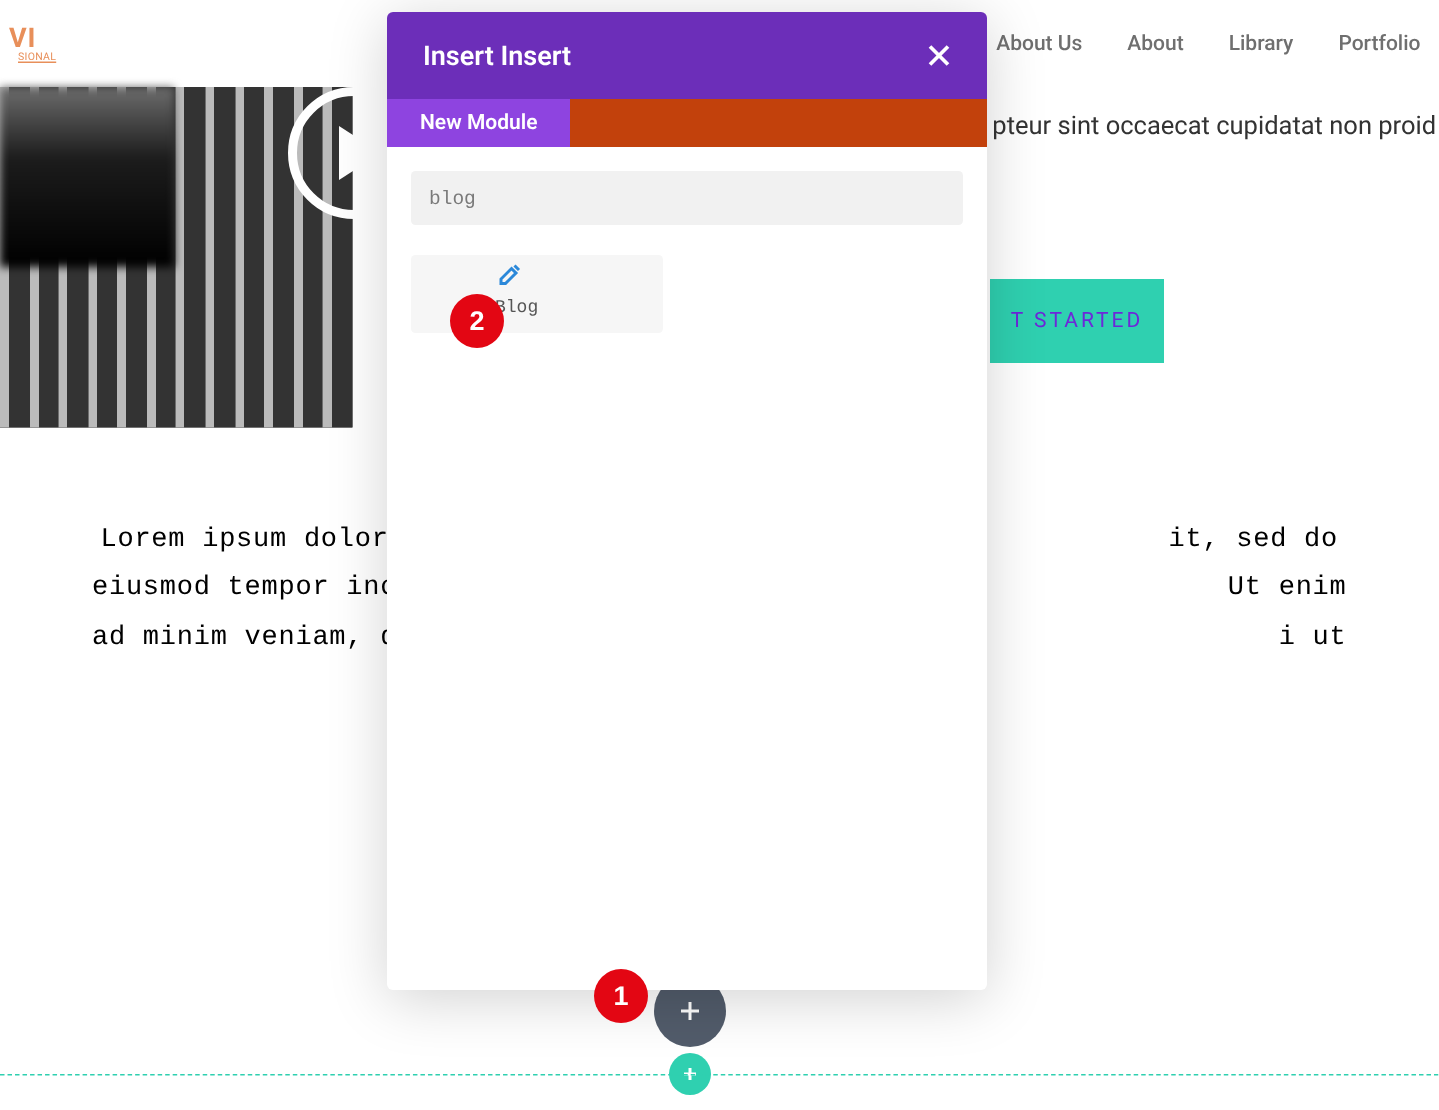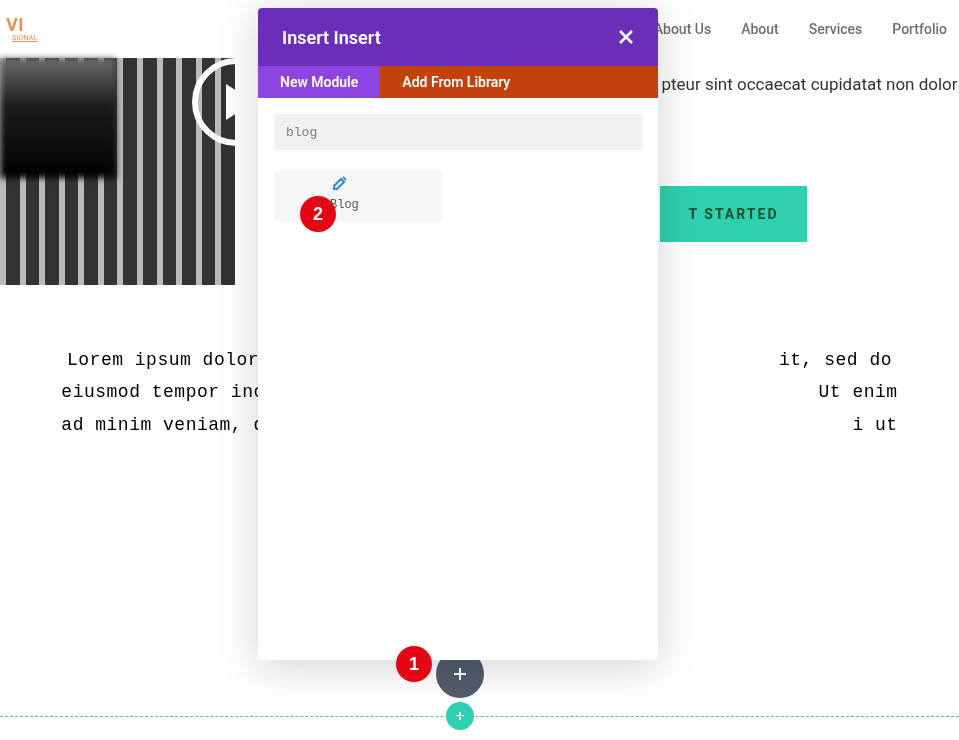--- a/index.html
+++ b/index.html
@@ -13,21 +13,21 @@
     .nav-link { cursor: pointer; }
 
     
     .hero-stripes { position: absolute; top: 58px; left: 0; width: 235px; height: 227px; background: #111; display: flex; overflow:hidden;}
     .stripe { flex:1; background: linear-gradient(to right, #bbb 0%, #bbb 30%, #333 30%, #333 100%); }
     .hero-blur-left { position:absolute; top:58px; left:0; width:116px; height:120px; background: linear-gradient(to bottom,#6d6d6d,#1c1c1c 40%,#000 100%); filter:blur(3px); }
     .play-button { position: absolute; top: 58px; left: 192px; width: 88px; height: 88px; border: 6px solid #fff; border-radius: 50%; display:flex; align-items:center; justify-content:center; }
     .play-triangle { width:0; height:0; border-left:28px solid #fff; border-top:18px solid transparent; border-bottom:18px solid transparent; margin-left:8px;}
 
     .hero-text { position: absolute; top: 70px; left: 660px; right: 0; color: #333; font-size: 17px; line-height: 1.7; text-align:center;}
-    .cta-button { position:absolute; top:186px; left:660px; width:147px; height:56px; background:#2fd0b0; color:#14532d; display:flex; align-items:center; justify-content:center; font-size:14px; font-weight:700; letter-spacing:2px; cursor:pointer;}
+    .cta-button { position:absolute; top:186px; left:660px; width:116px; height:56px; background:#2fd0b0; color:#6d28d9; display:flex; align-items:center; justify-content:center; font-size:14px; font-weight:400; letter-spacing:2px; cursor:pointer;}
 
     .lorem { position:absolute; top:344px; left:58px; right:58px; font-family: "Courier New", monospace; font-size:18px; line-height:1.8; text-align:center; color:#000; letter-spacing:0.5px;}
 
     
     .modal { position:absolute; top:8px; left:258px; width:400px; height:652px; background:#fff; border-radius:4px; box-shadow: 0 6px 40px rgba(0,0,0,0.18); z-index:10; overflow:hidden;}
     .modal-header { height:58px; background:#6c2eb9; display:flex; align-items:center; padding:0 24px; color:#fff; }
     .modal-title { font-size:18px; font-weight:600; }
     .modal-close { margin-left:auto; cursor:pointer; display:flex; align-items:center;}
     .modal-close svg { width:16px; height:16px; stroke:#fff; stroke-width:2.5;}
 
@@ -61,21 +61,21 @@
 <body>
 
 <div class="topbar">
   <div>
     <span class="logo">VI</span>
     <span class="logo-sub">SIONAL</span>
   </div>
   <div class="nav-links">
     <span class="nav-link">About Us</span>
     <span class="nav-link">About</span>
-    <span class="nav-link">Services</span>
+    <span class="nav-link">Library</span>
     <span class="nav-link">Portfolio</span>
   </div>
 </div>
 
 <div class="hero-stripes">
   <div class="stripe"></div>
     <div class="stripe"></div>
     <div class="stripe"></div>
     <div class="stripe"></div>
     <div class="stripe"></div>
@@ -86,21 +86,21 @@
     <div class="stripe"></div>
     <div class="stripe"></div>
     <div class="stripe"></div>
 </div>
 <div class="hero-blur-left"></div>
 <div class="play-button">
   <div class="play-triangle"></div>
 </div>
 
 <div class="hero-text">
-  <div>pteur sint occaecat cupidatat non dolor</div>
+  <div>pteur sint occaecat cupidatat non proid</div>
 </div>
 
 <div class="cta-button">
   <span>T STARTED</span>
 </div>
 
 <div class="lorem">Lorem ipsum dolor&nbsp;&nbsp;&nbsp;&nbsp;&nbsp;&nbsp;&nbsp;&nbsp;&nbsp;&nbsp;&nbsp;&nbsp;&nbsp;&nbsp;&nbsp;&nbsp;&nbsp;&nbsp;&nbsp;&nbsp;&nbsp;&nbsp;&nbsp;&nbsp;&nbsp;&nbsp;&nbsp;&nbsp;&nbsp;&nbsp;&nbsp;&nbsp;&nbsp;&nbsp;&nbsp;&nbsp;&nbsp;&nbsp;&nbsp;&nbsp;&nbsp;&nbsp;&nbsp;&nbsp;&nbsp;&nbsp;it, sed do eiusmod tempor incididu&nbsp;&nbsp;&nbsp;&nbsp;&nbsp;&nbsp;&nbsp;&nbsp;&nbsp;&nbsp;&nbsp;&nbsp;&nbsp;&nbsp;&nbsp;&nbsp;&nbsp;&nbsp;&nbsp;&nbsp;&nbsp;&nbsp;&nbsp;&nbsp;&nbsp;&nbsp;&nbsp;&nbsp;&nbsp;&nbsp;&nbsp;&nbsp;&nbsp;&nbsp;&nbsp;&nbsp;&nbsp;&nbsp;&nbsp;&nbsp;&nbsp;&nbsp;&nbsp;&nbsp;Ut enim ad minim veniam, quis nost&nbsp;&nbsp;&nbsp;&nbsp;&nbsp;&nbsp;&nbsp;&nbsp;&nbsp;&nbsp;&nbsp;&nbsp;&nbsp;&nbsp;&nbsp;&nbsp;&nbsp;&nbsp;&nbsp;&nbsp;&nbsp;&nbsp;&nbsp;&nbsp;&nbsp;&nbsp;&nbsp;&nbsp;&nbsp;&nbsp;&nbsp;&nbsp;&nbsp;&nbsp;&nbsp;&nbsp;&nbsp;&nbsp;&nbsp;&nbsp;&nbsp;&nbsp;&nbsp;&nbsp;i ut aliquip ex ea</div>
 
 <div class="modal">
   <div class="modal-header">
@@ -108,23 +108,20 @@
     <span class="modal-close">
       <svg viewBox="0 0 16 16">
           <line x1="2" y1="2" x2="14" y2="14"></line>
           <line x1="14" y1="2" x2="2" y2="14"></line>
         </svg>
     </span>
   </div>
   <div class="modal-tabs">
     <div class="modal-tab active">
         <span>New Module</span>
-      </div>
-    <div class="modal-tab">
-        <span>Add From Library</span>
       </div>
   </div>
   <div class="modal-body">
     <div class="search-box">
       <span>blog</span>
     </div>
     <div class="module-item">
       <span class="module-icon">
         <svg viewBox="0 0 16 16">
             <path d="M2 13 L2 10 L9 3 L12 6 L5 13 Z"></path>

